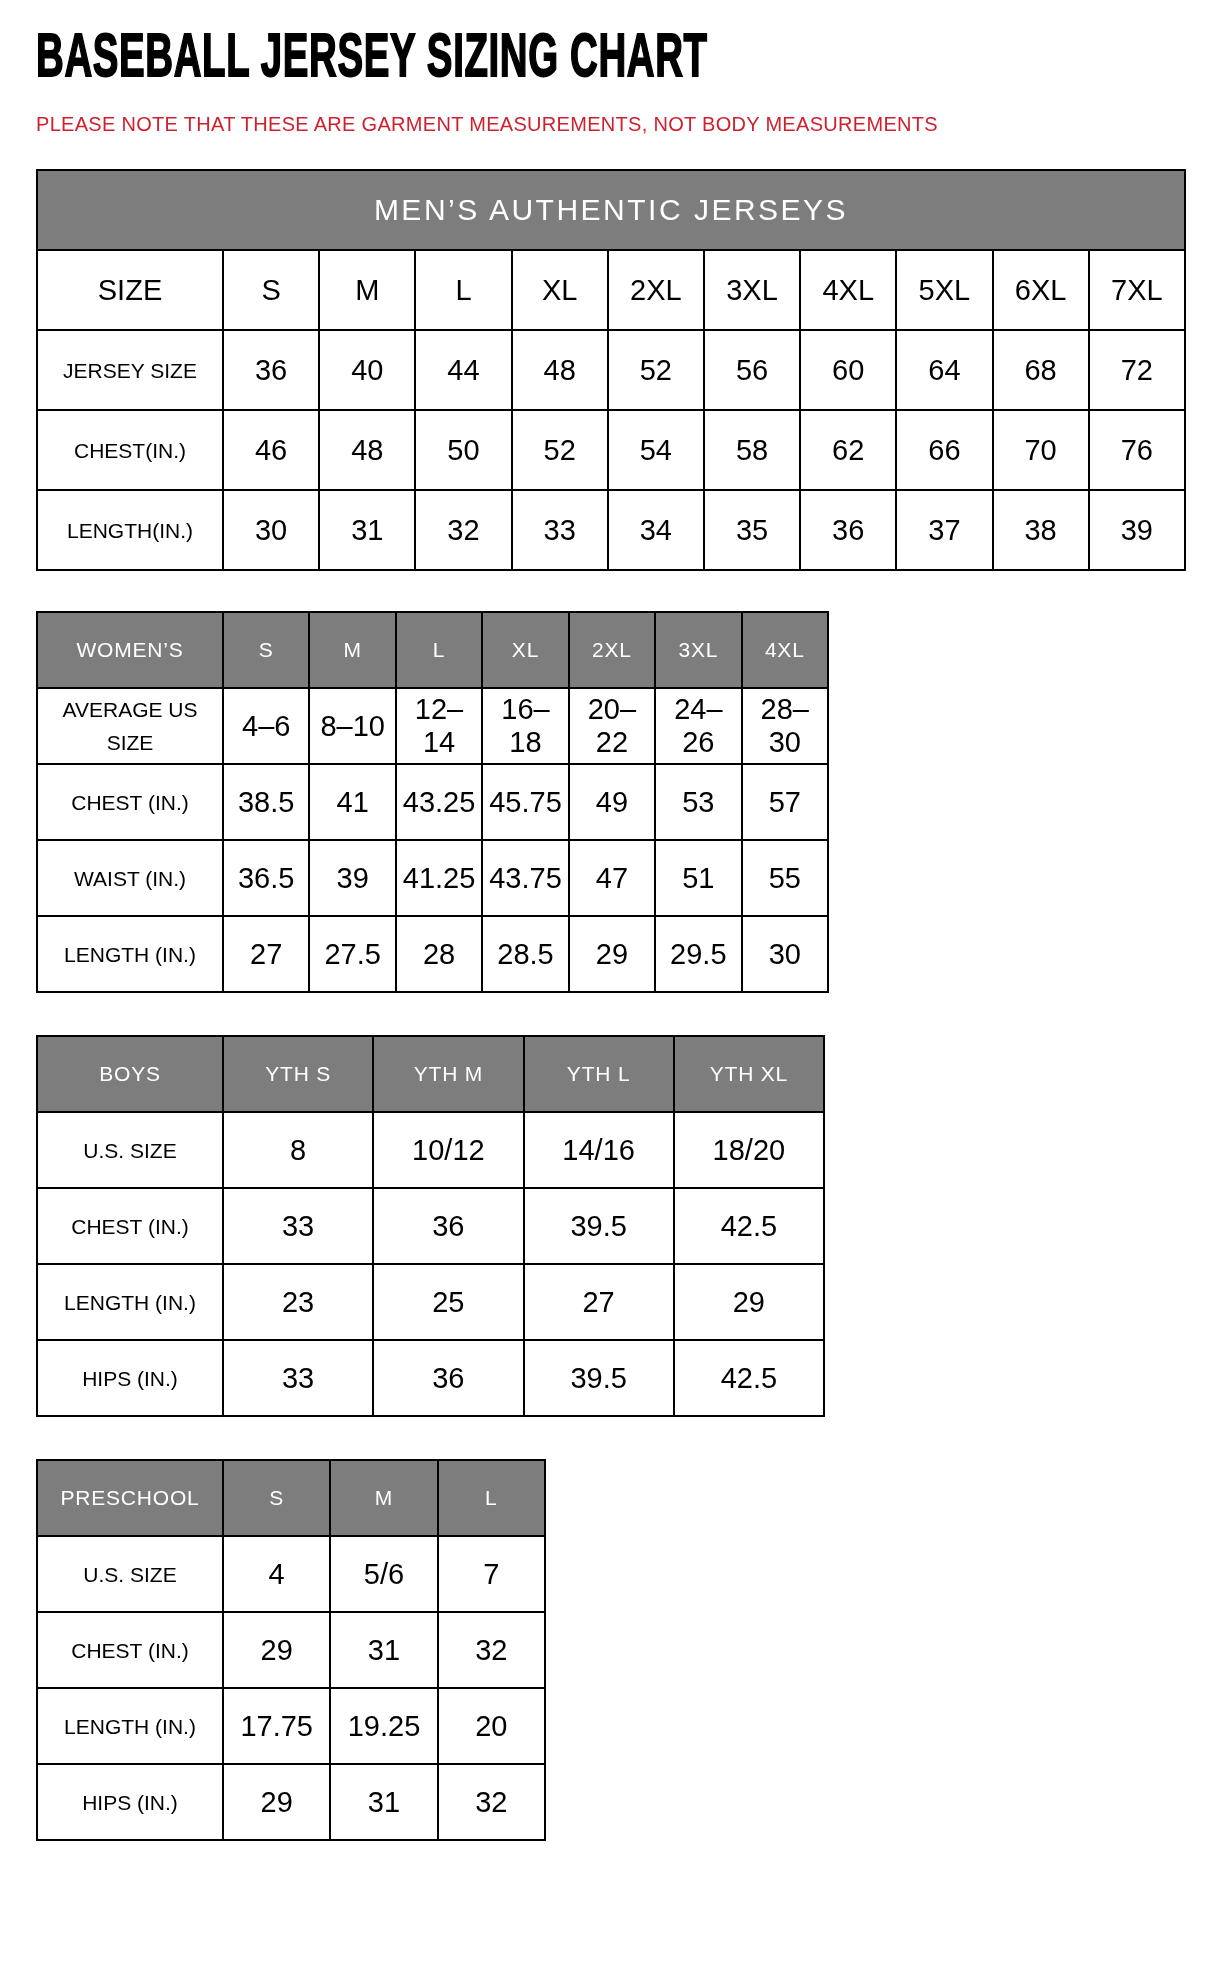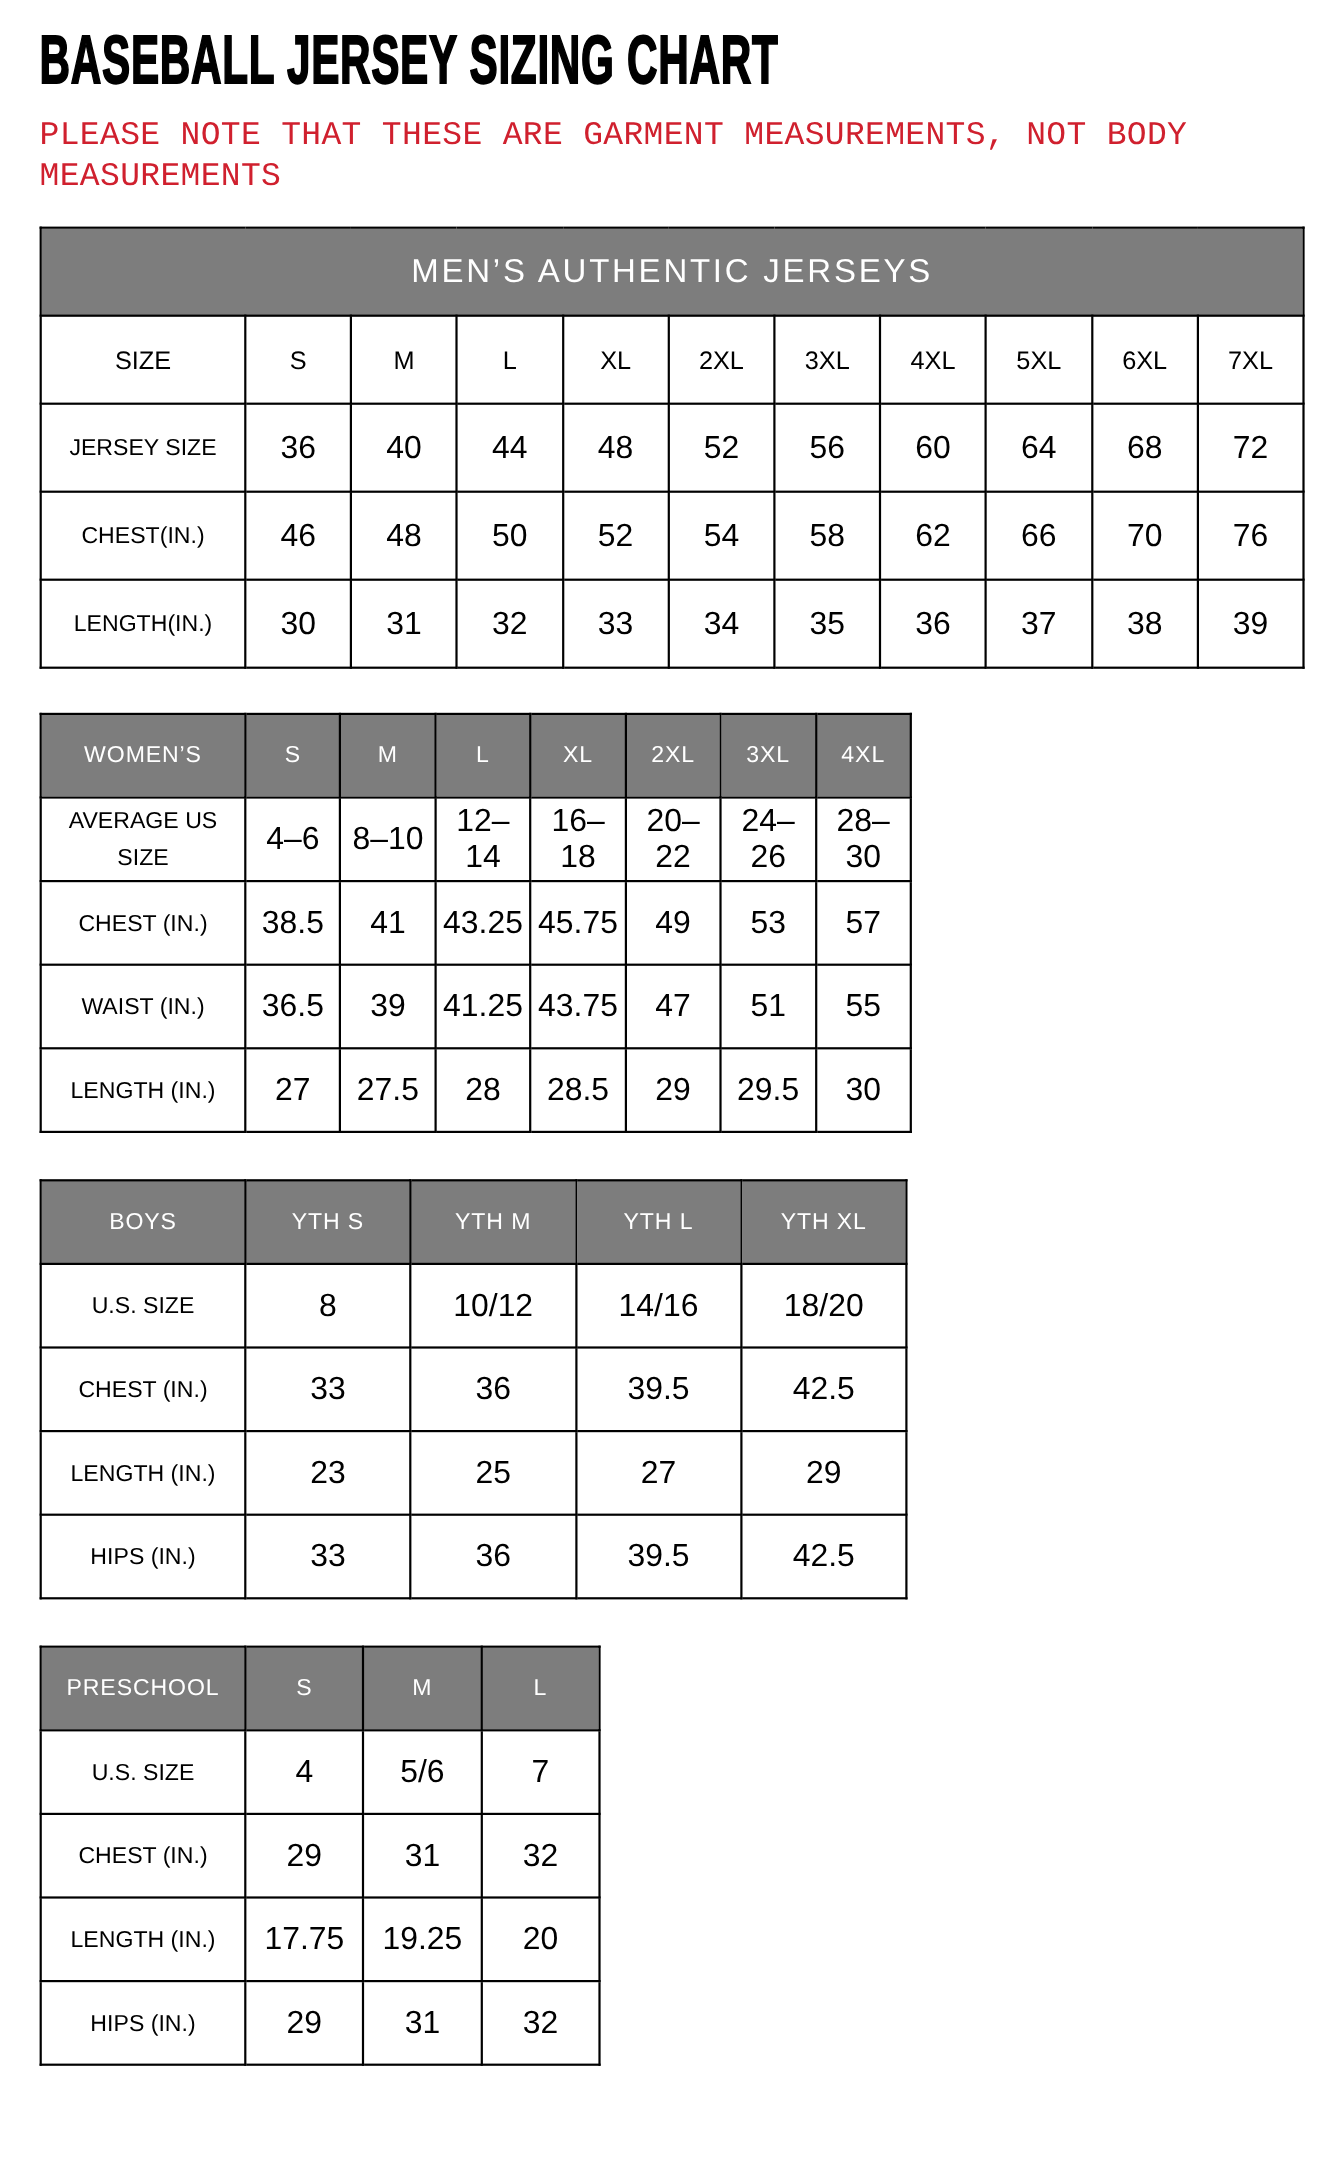--- a/index.html
+++ b/index.html
@@ -9,38 +9,38 @@
     background:var(--background,#ffffff);
     font-family:"Liberation Sans","DejaVu Sans",sans-serif;color:#000;
     padding:24px 0 0 36px;box-sizing:border-box;
   }
   .title{
     margin:0;font-size:62px;line-height:62px;font-weight:700;letter-spacing:1px;
     -webkit-text-stroke:1.8px #000;white-space:nowrap;
     transform:scaleX(0.62);transform-origin:left center;color:#000;
   }
   .note{
-    margin:20px 0 0 0;max-width:1090px;font-size:30px;line-height:37px;
-    letter-spacing:0.3px;color:var(--accent-red,#d0202e);font-family:Liberation Mono, monospace;
+    margin:20px 0 0 0;max-width:1090px;font-size:20px;line-height:37px;
+    letter-spacing:0.3px;color:var(--accent-red,#d0202e);
   }
   table.tbl{border-collapse:collapse;table-layout:fixed;}
   .tbl th,.tbl td{
     border:2px solid var(--border,#000);text-align:center;vertical-align:middle;
     font-weight:400;padding:2px;overflow:hidden;
   }
   .tbl-mens{width:1150px;margin-top:26px;padding-left:44px;}
   .tbl-mens tr{height:80px;}
   .tbl-womens{width:793px;margin-top:40px;}
   .tbl-boys{width:789px;margin-top:42px;border-radius:24px;}
   .tbl-preschool{width:510px;margin-top:42px;}
   .tbl-womens tr,.tbl-boys tr,.tbl-preschool tr{height:76px;}
   col.c-label{width:186px;}
   .banner{background:var(--header-gray,#7d7d7d);color:#fff;font-size:30px;letter-spacing:2.5px;}
   .ghead{background:var(--header-gray,#7d7d7d);color:#fff;font-size:21px;letter-spacing:0.8px;}
-  .whead{font-size:23px;color:#000;}
+  .whead{font-size:29px;color:#000;}
   .rowlabel{font-size:21px;line-height:33px;color:#000;}
   .val{font-size:29px;color:#000;}
   .footer{
     margin:16px 0 0 0;font-size:28px;letter-spacing:0.2px;white-space:nowrap;
     color:var(--accent-red,#d0202e);
   }
 </style>
 </head>
 <body>
 

